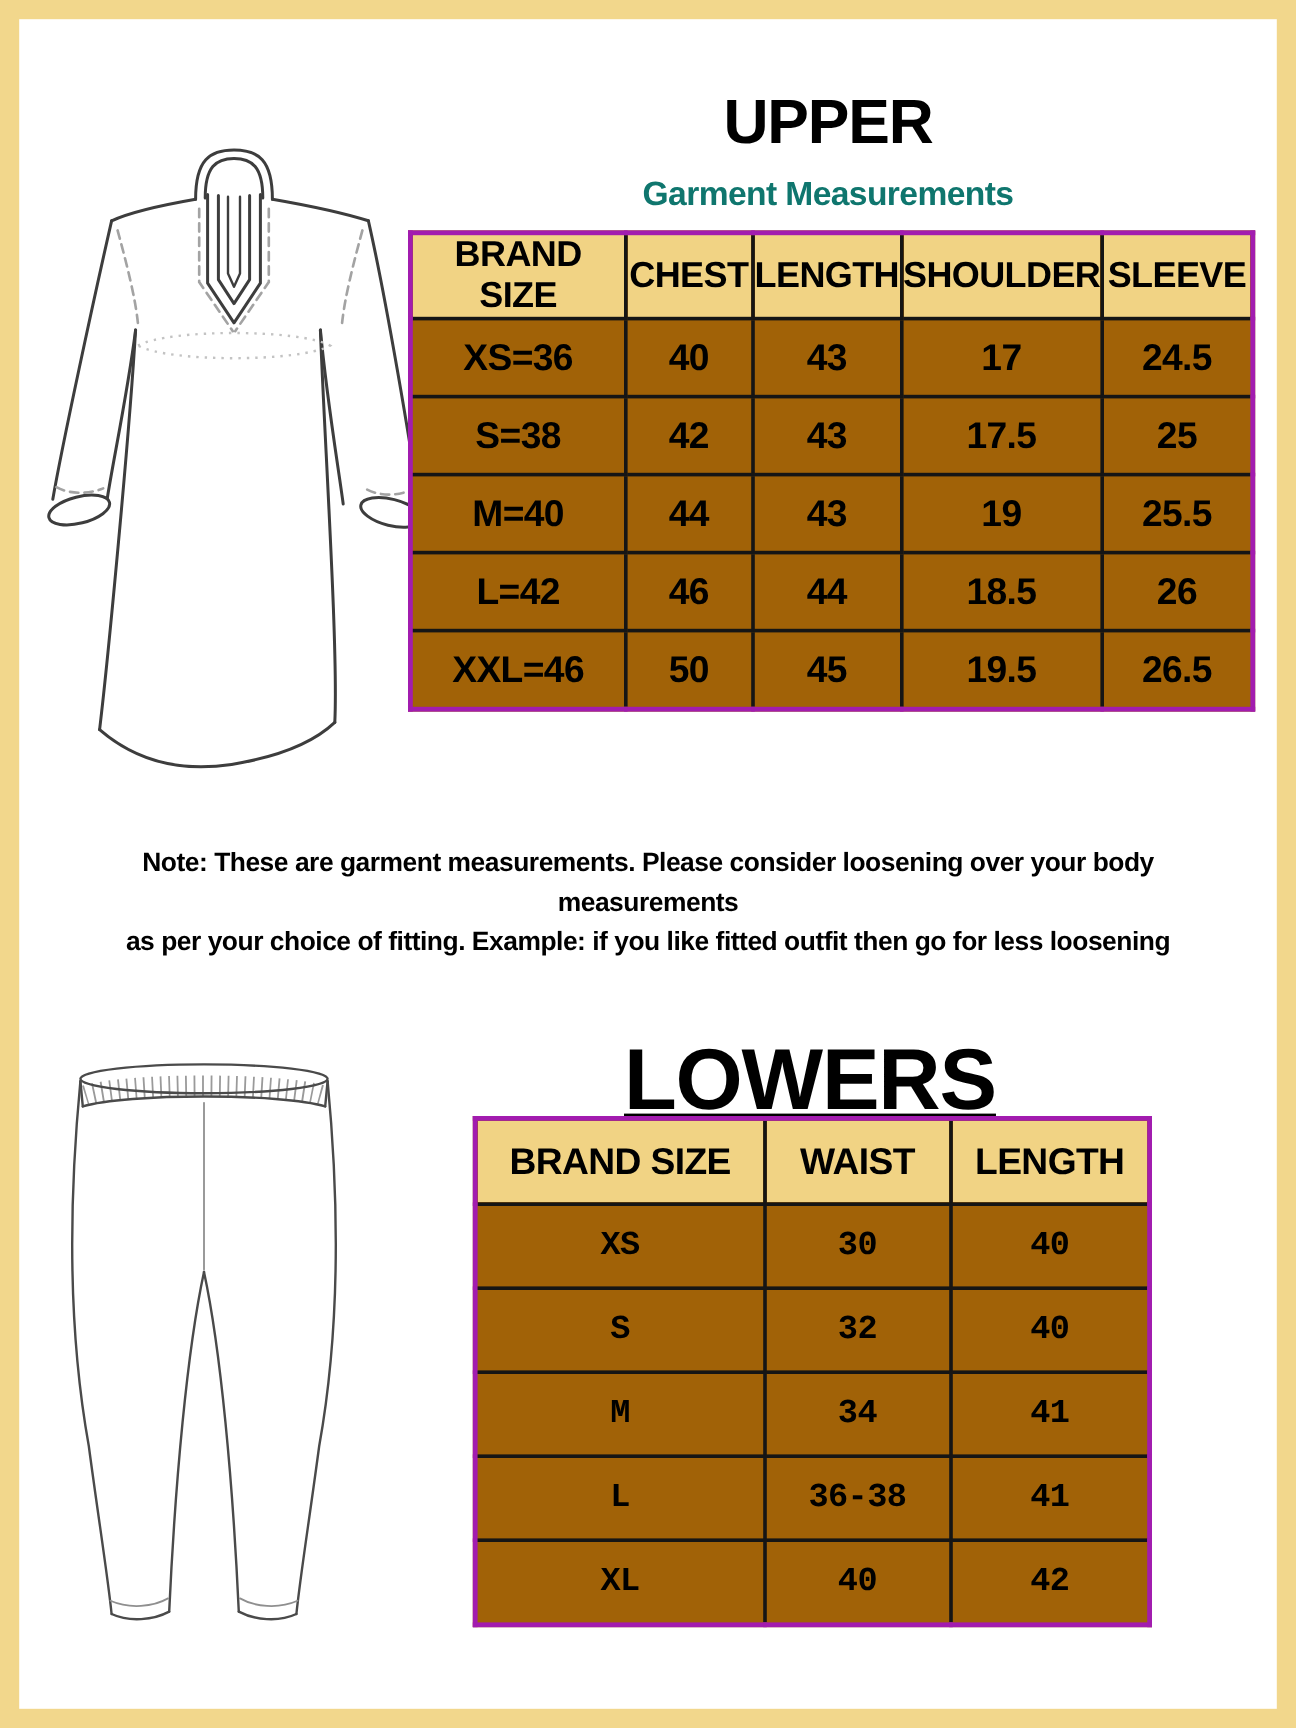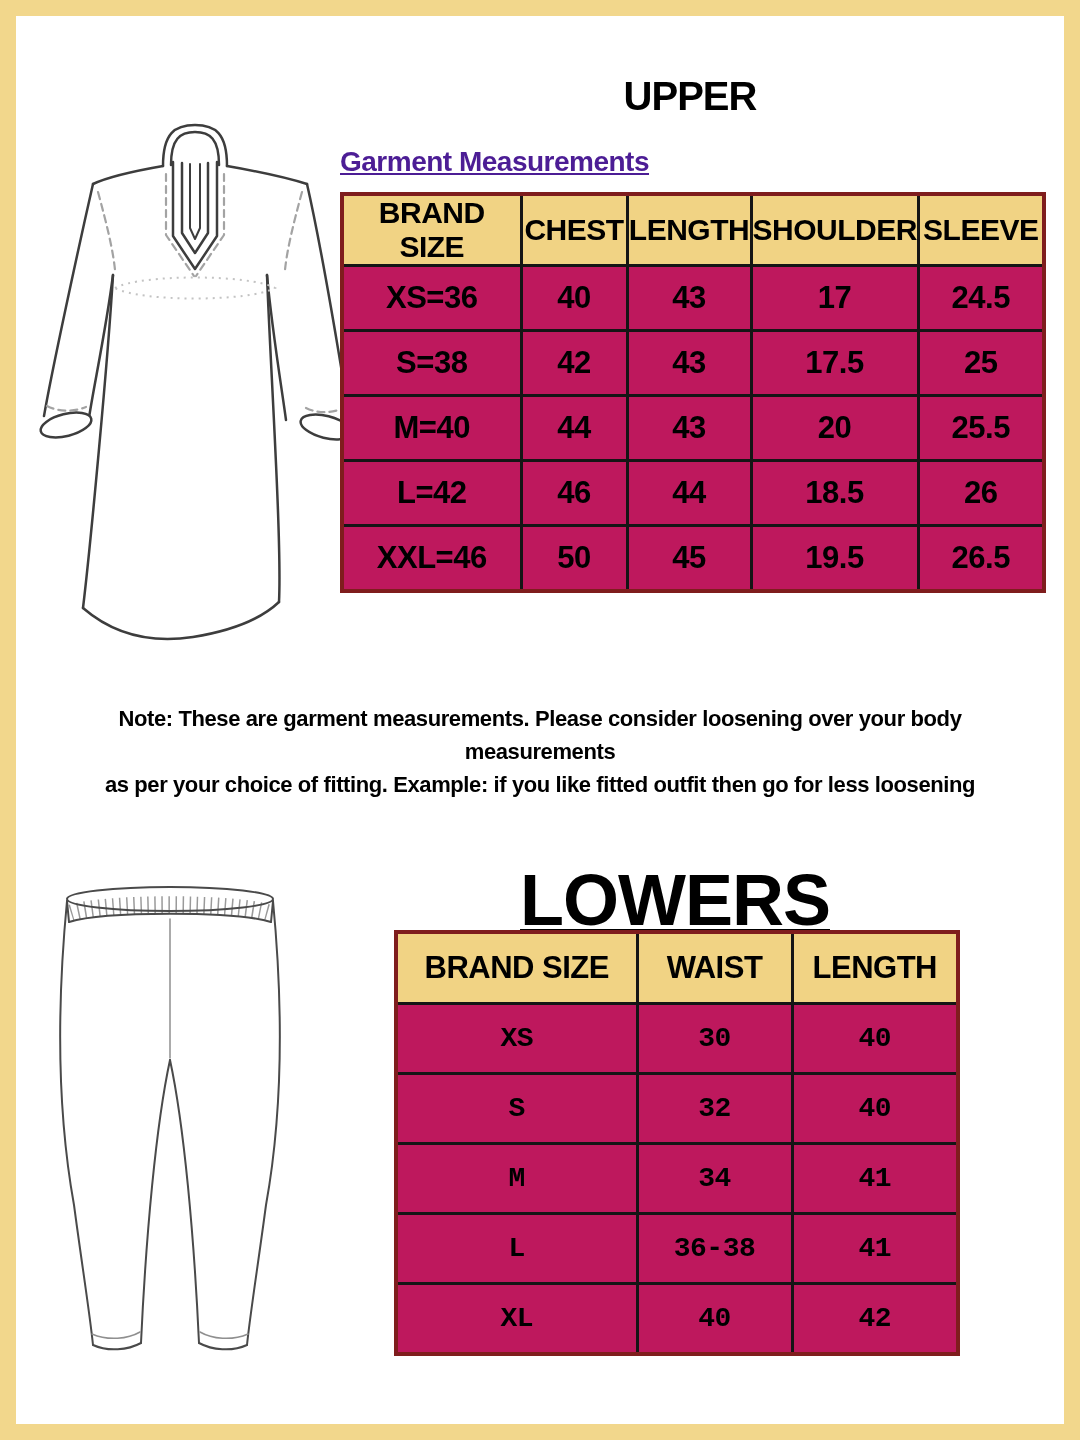--- a/index.html
+++ b/index.html
@@ -14,28 +14,28 @@
   }
   .content-bg{
     position:absolute;left:16px;top:16px;width:1048px;height:1408px;
     background:#ffffff;
   }
   .abs{position:absolute;}
   .title{
     font-weight:700;color:#000;text-align:center;line-height:1;
     letter-spacing:-1px;
   }
-  .upper-title{left:340px;top:76px;width:700px;font-size:40px;}
-  .upper-subtitle{left:340px;top:146px;width:700px;font-size:28px;font-weight:700;letter-spacing:-0.5px;color:#4c1d95;text-decoration:underline;}
+  .upper-title{left:340px;top:76px;width:700px;font-size:52px;}
+  .upper-subtitle{left:340px;top:146px;width:700px;font-size:28px;font-weight:700;text-align:center;letter-spacing:-0.5px;color:#0f766e;}
   .lowers-title{left:394px;top:864px;width:562px;font-size:72px;text-decoration:underline;}
 
   table.size-table{
     border-collapse:collapse;table-layout:fixed;
-    border:4px solid #7f1d1d;
-    background:#be185d;
+    border:4px solid #a21caf;
+    background:#a16207;
   }
   table.size-table th, table.size-table td{
     border:3px solid #151515;
     text-align:center;vertical-align:middle;
     color:#000;font-weight:700;letter-spacing:-0.5px;
     padding:0;overflow:hidden;
   }
   .upper-table{left:340px;top:192px;width:702px;}
   .upper-table th{height:60px;font-size:30px;background:#f1d384;}
   .upper-table td{height:62px;font-size:31px;}
@@ -129,21 +129,21 @@
           <td>S=38</td>
           <td>42</td>
           <td>43</td>
           <td>17.5</td>
           <td>25</td>
         </tr>
         <tr>
           <td>M=40</td>
           <td>44</td>
           <td>43</td>
-          <td>20</td>
+          <td>19</td>
           <td>25.5</td>
         </tr>
         <tr>
           <td>L=42</td>
           <td>46</td>
           <td>44</td>
           <td>18.5</td>
           <td>26</td>
         </tr>
         <tr>

